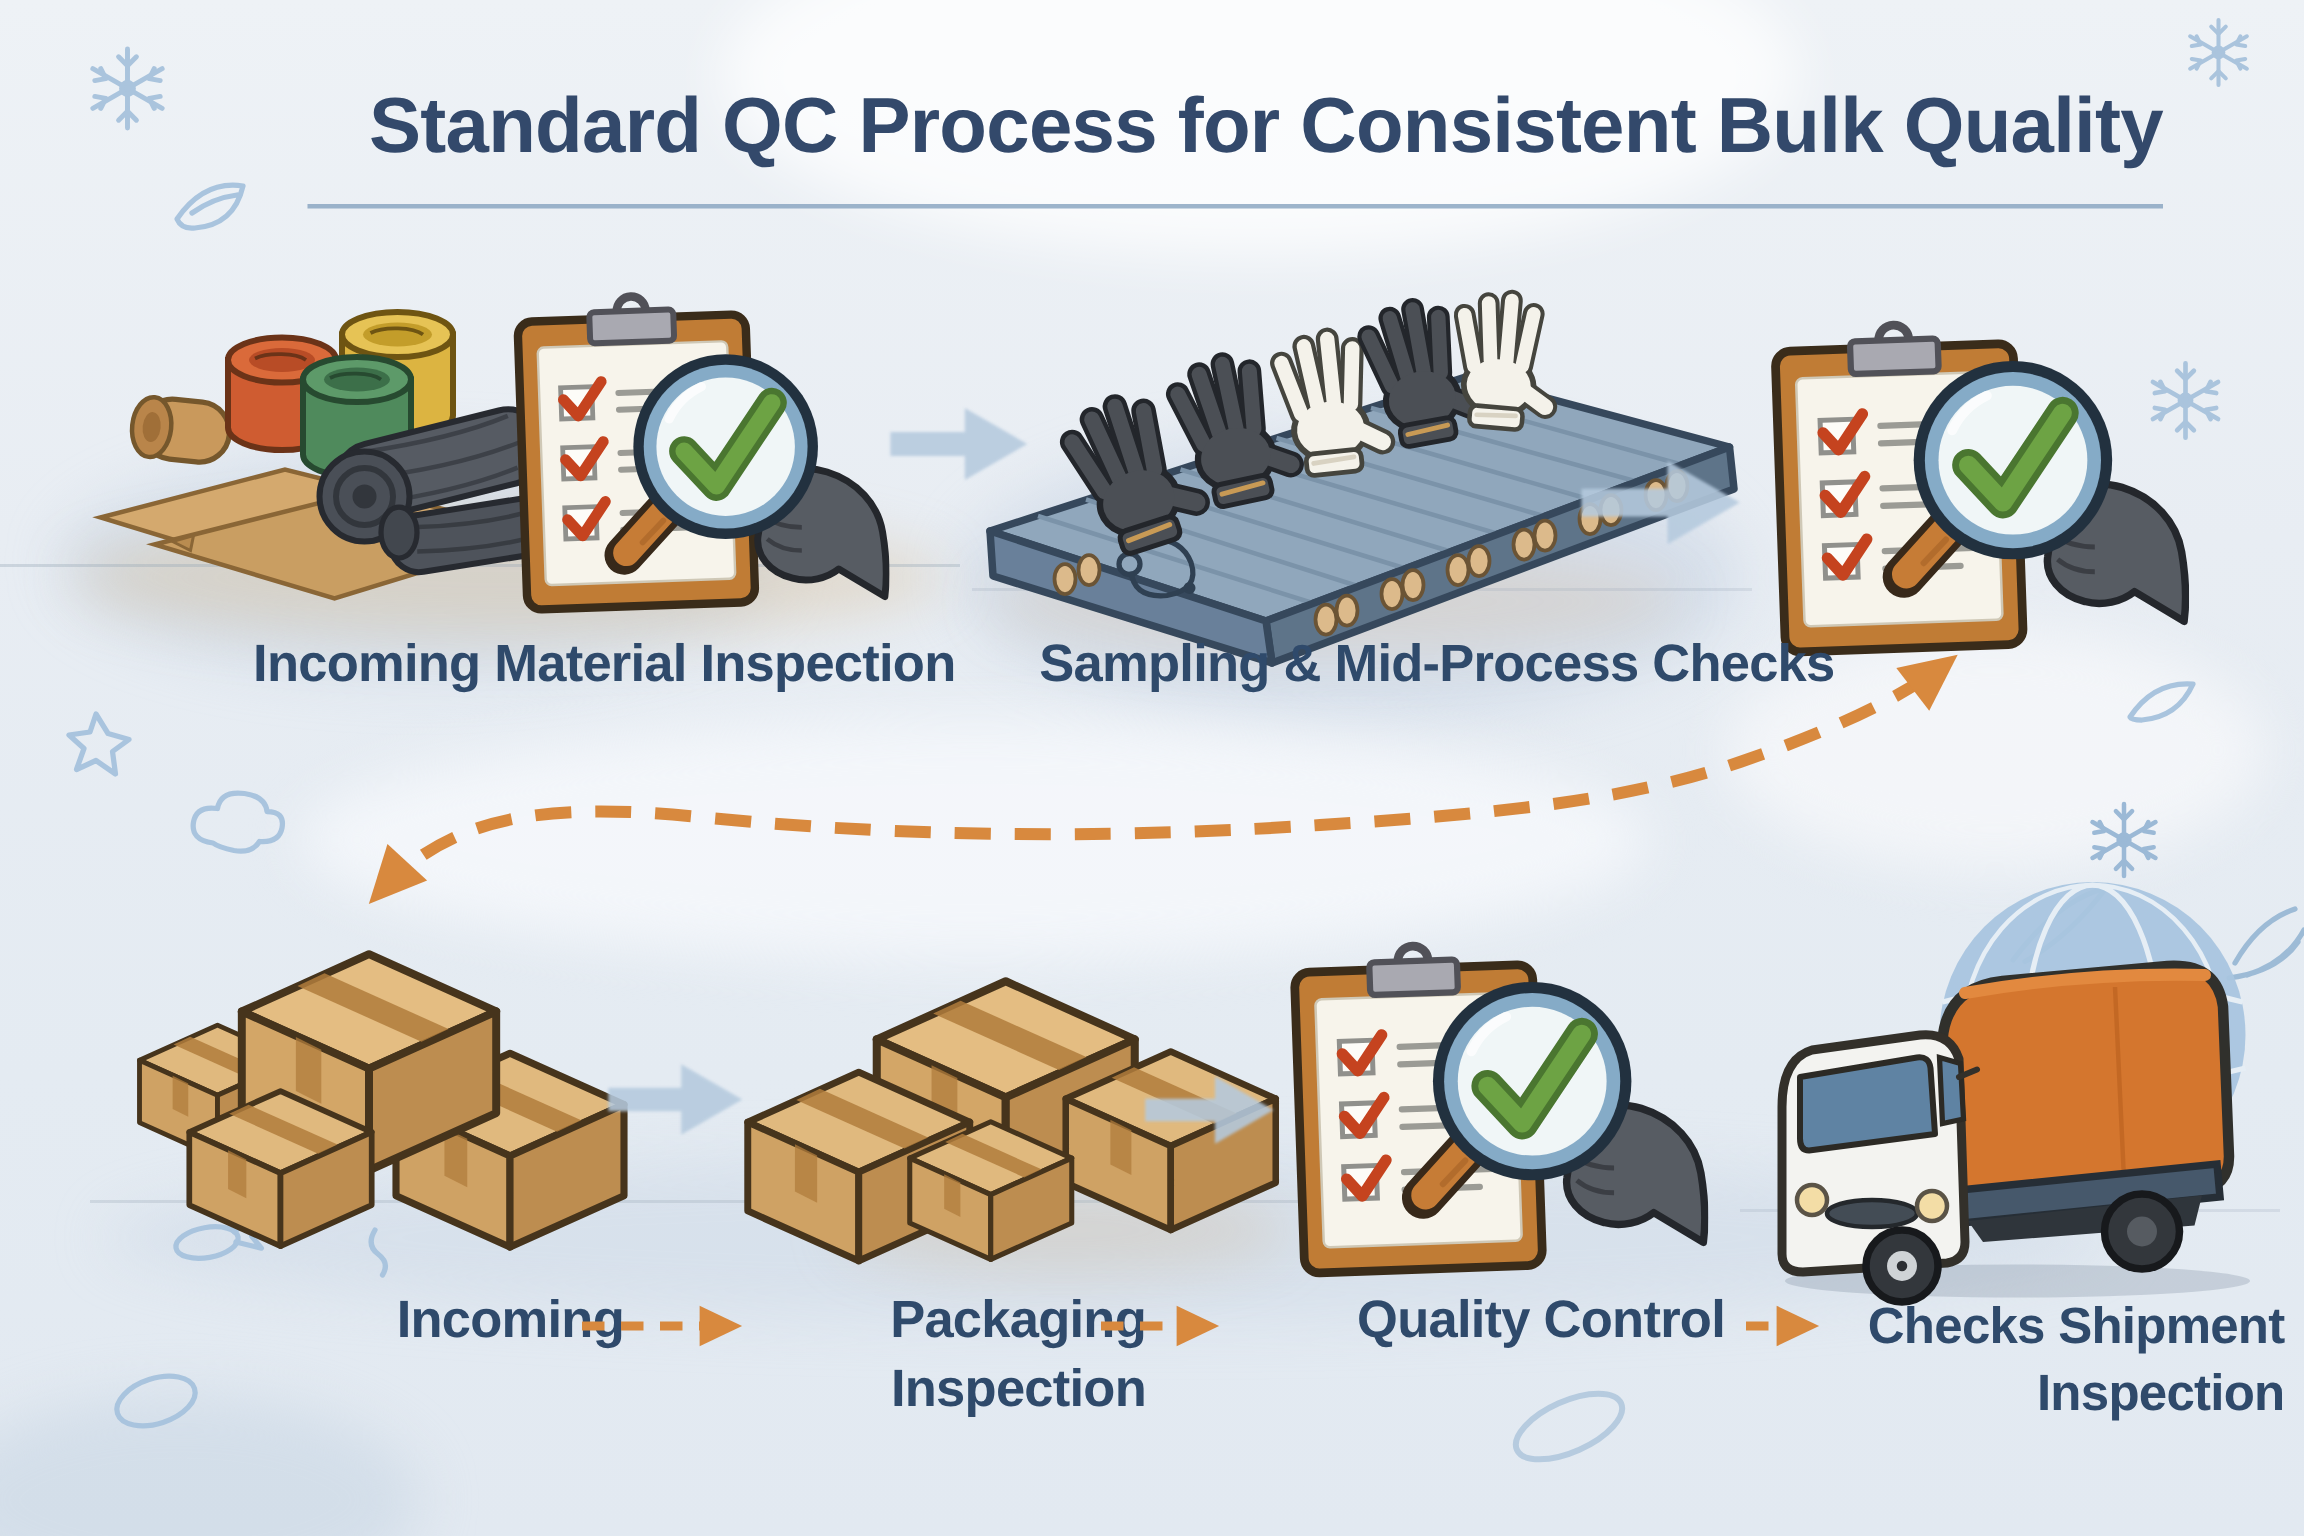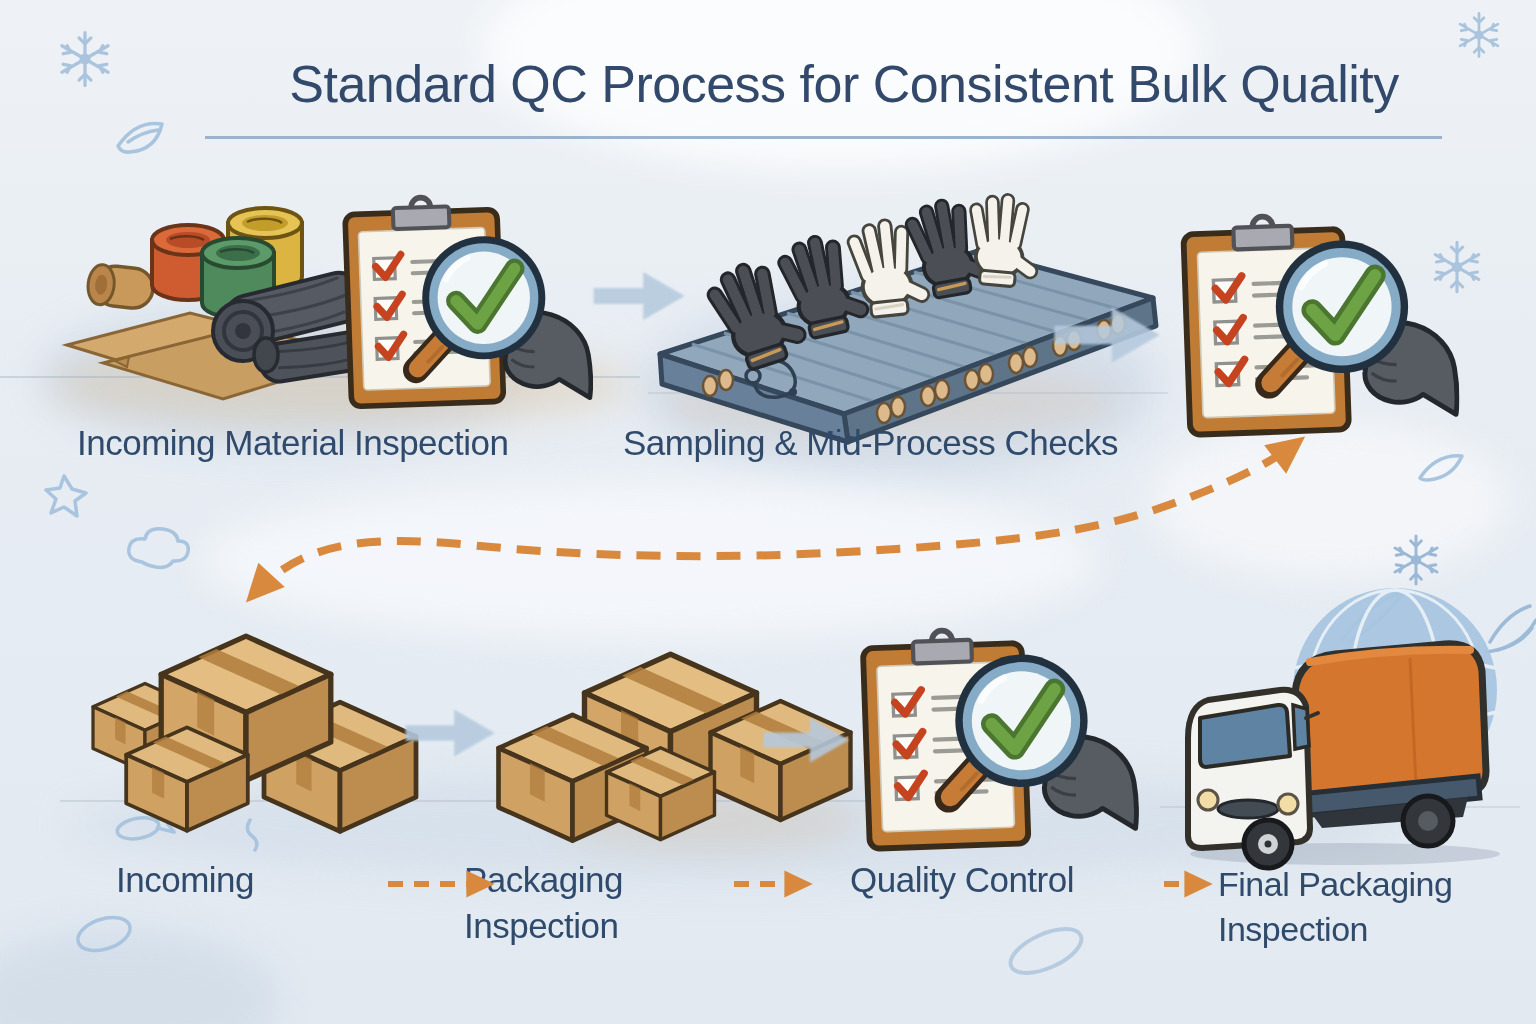--- a/index.html
+++ b/index.html
@@ -7,25 +7,25 @@
     position:relative;width:1536px;height:1024px;overflow:hidden;
     background:linear-gradient(180deg,#eef2f6 0%,#e8edf3 35%,#e4ebf2 70%,#e2e9f1 100%);
     font-family:"Liberation Sans",sans-serif;
   }
   .wash{position:absolute;border-radius:50%;filter:blur(18px);pointer-events:none;}
   .floorline{position:absolute;height:2px;pointer-events:none;}
   .illus{position:absolute;}
   .blue-arrow{position:absolute;filter:blur(1px);opacity:.88;}
   .title{
     position:absolute;left:210px;top:54px;width:1268px;text-align:center;
-    font-size:52px;font-weight:normal;color:#33496b;letter-spacing:-0.5px;white-space:nowrap;
+    font-size:52px;font-weight:bold;color:#33496b;letter-spacing:-0.5px;white-space:nowrap;
   }
   .title-underline{position:absolute;left:205px;top:136px;width:1237px;height:3px;background:#8ca7c2;opacity:.85;}
   .stage-label{
-    position:absolute;text-align:left;color:#2f4a6b;font-weight:normal;
+    position:absolute;text-align:right;color:#2f4a6b;font-weight:bold;
     font-size:35px;letter-spacing:-0.5px;line-height:1.32;
   }
   svg{display:block;overflow:visible;}
 </style>
 </head>
 <body>
 
 <div id="canvas">
 
   <div class="wash" style="left:480px;top:-70px;width:720px;height:240px;background:rgba(255,255,255,.75)"></div>
@@ -328,21 +328,21 @@
       <circle cx="128" cy="226" r="10" fill="#f3dda6" stroke="#5a5346" stroke-width="3"></circle>
     </g>
     <circle cx="108" cy="266" r="24" fill="#33373c" stroke="#17191c" stroke-width="5"></circle>
     <circle cx="108" cy="266" r="10" fill="#cfd3d6"></circle>
     <circle cx="108" cy="266" r="3.5" fill="#2c2f33"></circle>
   </svg>
 
   <div class="stage-label" style="left:116px;top:857px;width:300px">Incoming</div>
   <div class="stage-label" style="left:464px;top:857px;width:300px">Packaging Inspection</div>
   <div class="stage-label" style="left:850px;top:857px;width:300px">Quality Control</div>
-  <div class="stage-label" style="left:1218px;top:862px;width:305px;font-size:34px">Final Packaging Inspection</div>
+  <div class="stage-label" style="left:1218px;top:862px;width:305px;font-size:34px">Checks Shipment Inspection</div>
 
   <svg class="illus" viewBox="0 0 1536 1024" style="left:0;top:0;width:1536px;height:1024px;pointer-events:none">
     <g stroke="#d8893e" stroke-width="6" fill="none" stroke-dasharray="15 11">
       <path d="M388,884 H488" marker-end="url(#mO)"></path>
       <path d="M734,884 H806" marker-end="url(#mO)"></path>
       <path d="M1164,884 H1206" marker-end="url(#mO)"></path>
     </g>
   </svg>
 
 </div>

